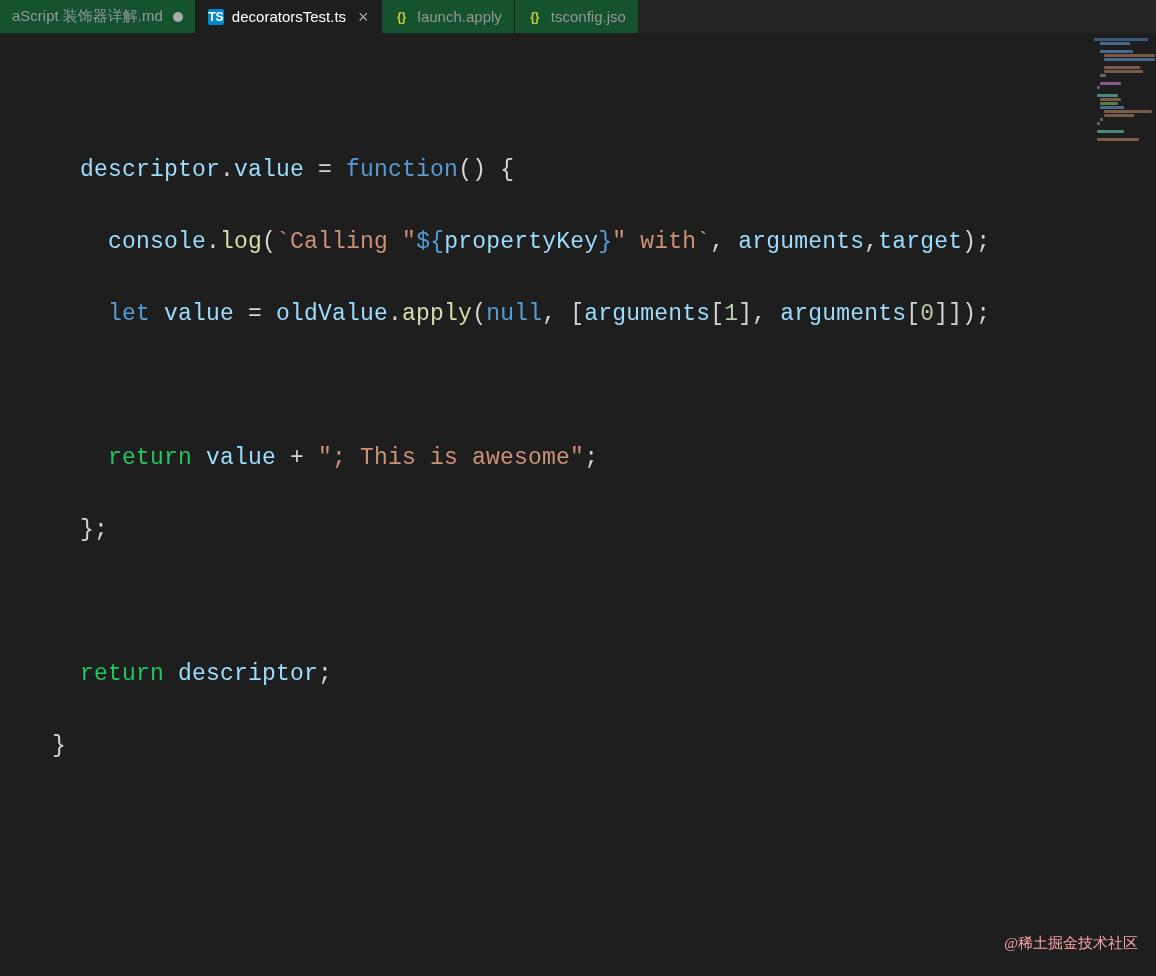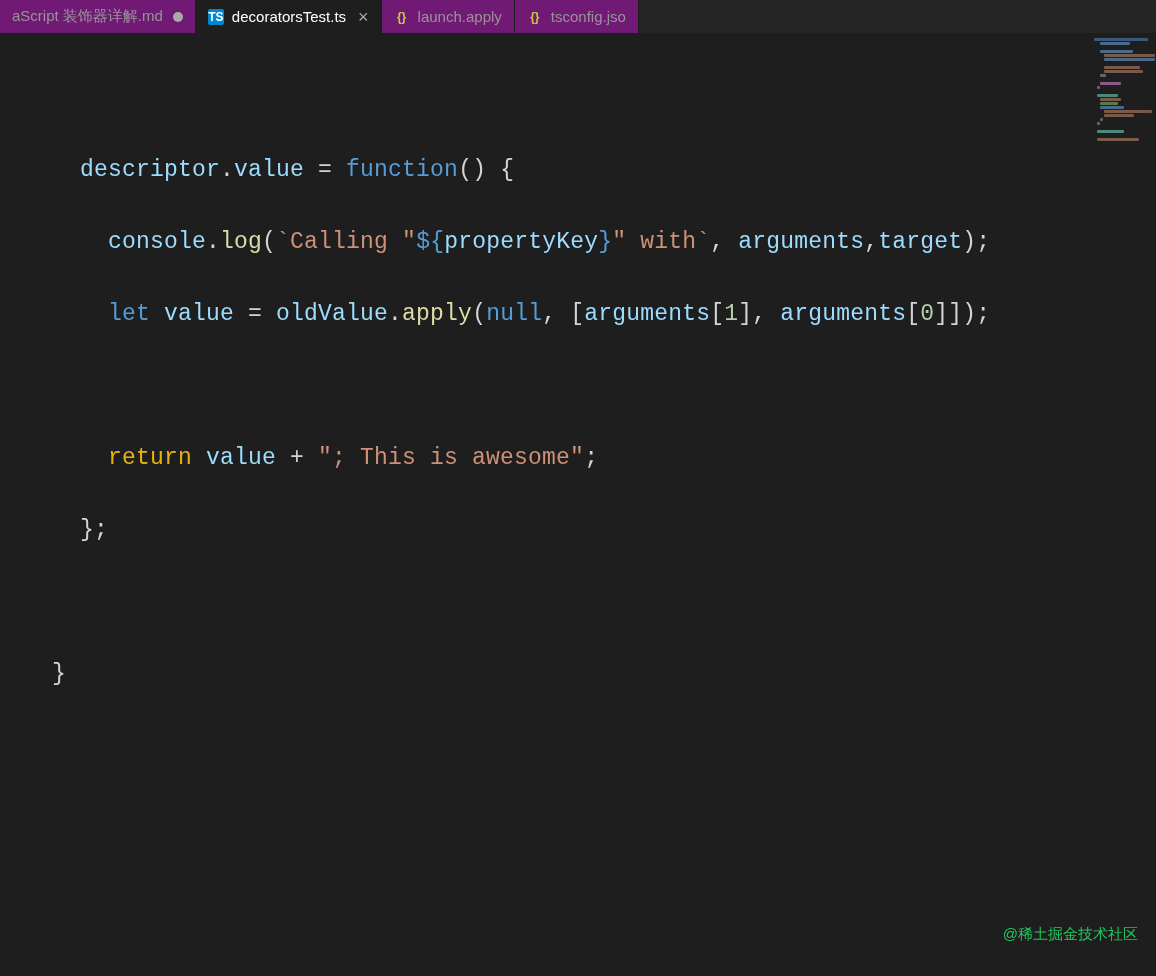--- a/index.html
+++ b/index.html
@@ -1,38 +1,38 @@
 <!DOCTYPE html>
 <html><head>
 <meta charset="utf-8">
 <style>
 html,body{margin:0;padding:0;background:#1e1e1e;font-family:Consolas,'Courier New',monospace;width:1156px;height:976px;overflow:hidden;color:#d4d4d4}
 .tabs{display:flex;height:33px;background:#252526;border-bottom:1px solid #1e1e1e;font-family:-apple-system,BlinkMacSystemFont,'Segoe UI',sans-serif}
-.tab{display:flex;align-items:center;padding:0 12px;color:#969696;font-size:15px;white-space:nowrap;background:#701a75;border-right:1px solid #1e1e1e;cursor:pointer}
+.tab{display:flex;align-items:center;padding:0 12px;color:#969696;font-size:15px;white-space:nowrap;background:#14532d;border-right:1px solid #1e1e1e;cursor:pointer}
 .tab.active{background:#1e1e1e;color:#ffffff}
 .tab .ico{width:16px;height:16px;margin-right:8px;display:flex;align-items:center;justify-content:center;font-size:12px;font-weight:bold;border-radius:2px}
 .tab .ico.ts{background:#0288d1;color:#fff}
 .tab .ico.json{color:#cbcb41;font-weight:bold}
 .tab .dirty{width:10px;height:10px;border-radius:50%;background:#aaa;margin-left:10px}
 .tab .close{margin-left:12px;color:#aaa;font-size:18px;line-height:1}
 .editor-wrap{position:relative;display:flex;height:calc(100% - 33px)}
 .editor{flex:1;padding:10px 0 0 24px;font-size:23px;line-height:36px;white-space:pre;overflow:hidden;letter-spacing:.2px}
 .minimap{width:60px;background:#1e1e1e;padding:4px 2px}
 .minimap .bar{height:3px;margin-bottom:1px;border-radius:1px}
 .cursor-line{position:absolute;left:0;right:60px;height:36px;background:#2a2a2a;top:367px;z-index:-1}
 .kw{color:#569cd6}
-.kw2{color:#eab308}
+.kw2{color:#22c55e}
 .fn{color:#dcdcaa}
 .id{color:#9cdcfe}
 .cls{color:#4ec9b0}
 .str{color:#ce9178}
 .pn{color:#d4d4d4}
 .nul{color:#569cd6}
 .num{color:#b5cea8}
-.watermark{position:absolute;right:18px;bottom:32px;color:#22c55e;font-size:15px;font-family:Liberation Sans, sans-serif}
+.watermark{position:absolute;right:18px;bottom:23px;color:#fca5a5;font-size:15px;font-family:Liberation Serif, serif}
 </style>
 </head>
 <body>
 
 <div class="tabs">
   <div class="tab">
     <span>aScript 装饰器详解.md</span>
     <span class="dirty"></span>
   </div>
   <div class="tab active">
@@ -55,20 +55,21 @@
 
 <div class="editor">
 <div> </div>
 <div>    <span class="id">descriptor</span><span class="pn">.</span><span class="id">value</span><span class="pn"> = </span><span class="kw">function</span><span class="pn">() {</span></div>
 <div>      <span class="id">console</span><span class="pn">.</span><span class="fn">log</span><span class="pn">(</span><span class="str">`Calling "</span><span class="kw">${</span><span class="id">propertyKey</span><span class="kw">}</span><span class="str">" with`</span><span class="pn">, </span><span class="id">arguments</span><span class="pn">,</span><span class="id">target</span><span class="pn">);</span></div>
 <div>      <span class="kw">let </span><span class="id">value</span><span class="pn"> = </span><span class="id">oldValue</span><span class="pn">.</span><span class="fn">apply</span><span class="pn">(</span><span class="nul">null</span><span class="pn">, [</span><span class="id">arguments</span><span class="pn">[</span><span class="num">1</span><span class="pn">], </span><span class="id">arguments</span><span class="pn">[</span><span class="num">0</span><span class="pn">]]);</span></div>
 <div> </div>
 <div>      <span class="kw2">return </span><span class="id">value</span><span class="pn"> + </span><span class="str">"; This is awesome"</span><span class="pn">;</span></div>
 <div>    <span class="pn">};</span></div>
 <div> </div>
+<div>    <span class="kw2">return </span><span class="id">descriptor</span><span class="pn">;</span></div>
 <div>  <span class="pn">}</span></div>
 
 
 
 
 
 
 
 
 

